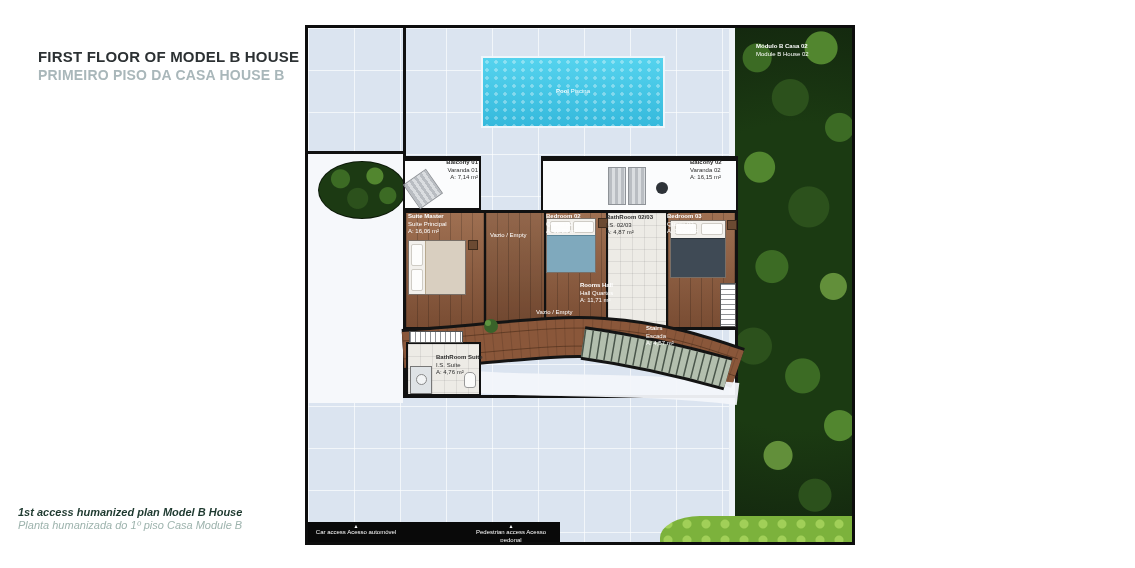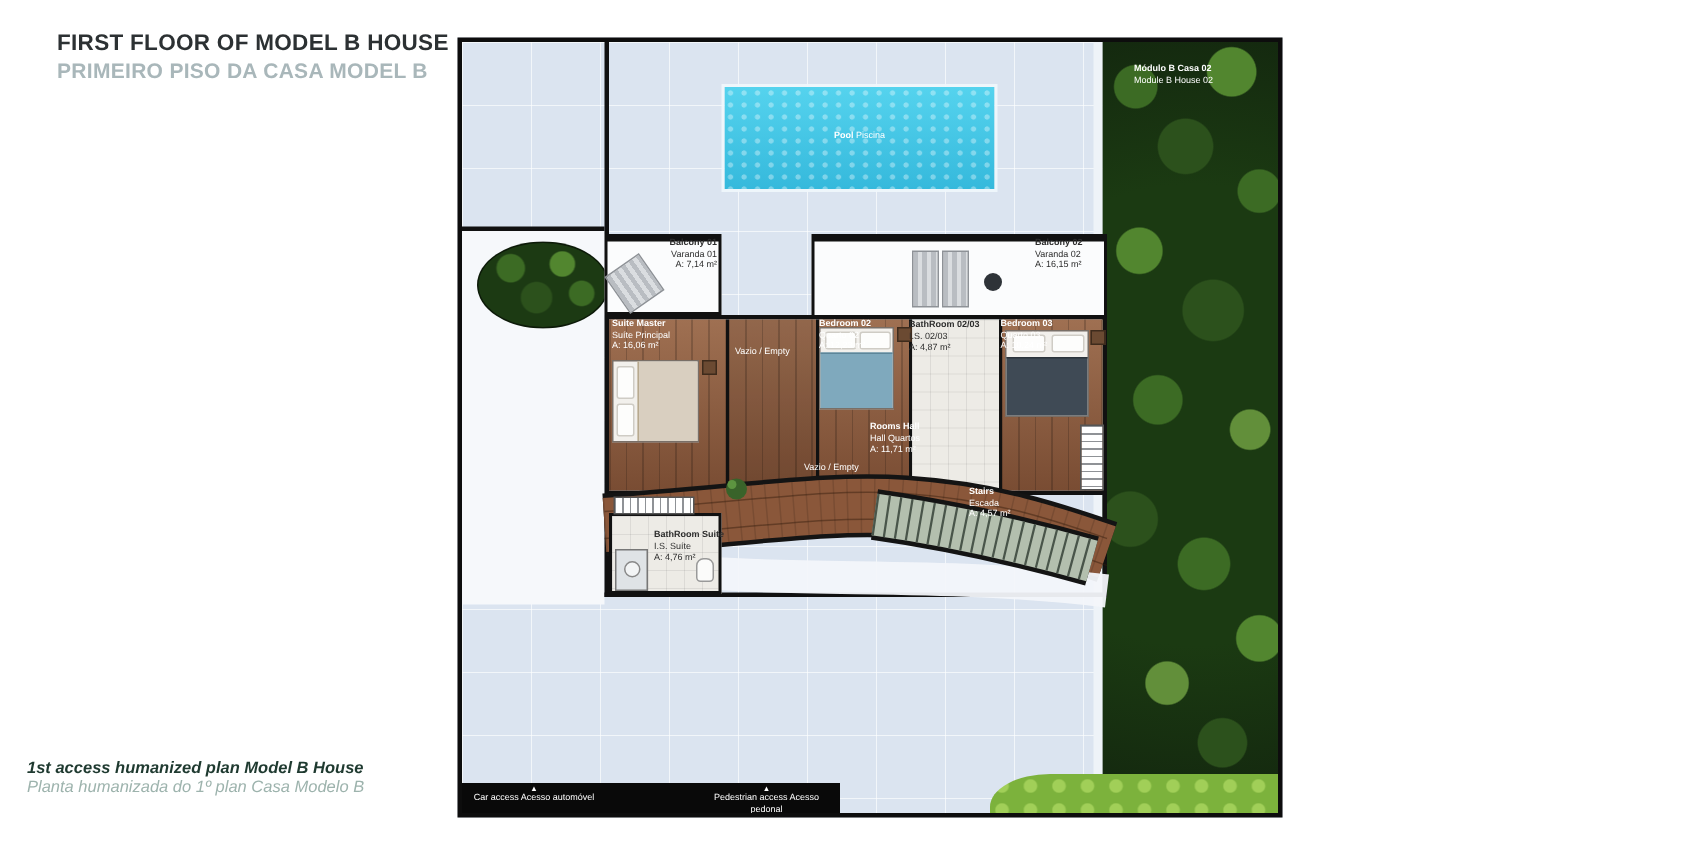--- a/index.html
+++ b/index.html
@@ -102,28 +102,28 @@
 
   
   .strip{left:0;top:494px;width:252px;height:26px;background:#090909;z-index:25;}
   .access{position:absolute;top:2px;color:#fff;text-align:center;font-size:6px;line-height:1.3;}
   .access .tri{font-size:5px;display:block;line-height:1;}
   svg{position:absolute;overflow:visible;}
 </style>
 </head>
 <body>
 
-<div class="abs" style="left:38px;top:20px;">
+<div class="abs" style="left:38px;top:48px;">
   <div class="title-en">FIRST FLOOR OF MODEL B HOUSE</div>
-  <div class="title-pt">PRIMEIRO PISO DA CASA MODEL B</div>
+  <div class="title-pt">PRIMEIRO PISO DA CASA HOUSE B</div>
 </div>
 
 <div class="abs" style="left:18px;top:506px;">
   <div class="cap-en">1st access humanized plan Model B House</div>
-  <div class="cap-pt">Planta humanizada do 1º plan Casa Modelo B</div>
+  <div class="cap-pt">Planta humanizada do 1º piso Casa Module B</div>
 </div>
 
 <div class="abs plan">
 
   <div class="abs trees"></div>
   <div class="abs path-gap"></div>
   <div class="abs lawn"></div>
   <div class="abs notch"></div>
   <div class="abs wall" style="left:0;top:123px;width:95px;height:3px;"></div>
   <div class="abs wall" style="left:95px;top:0;width:3px;height:128px;"></div>

